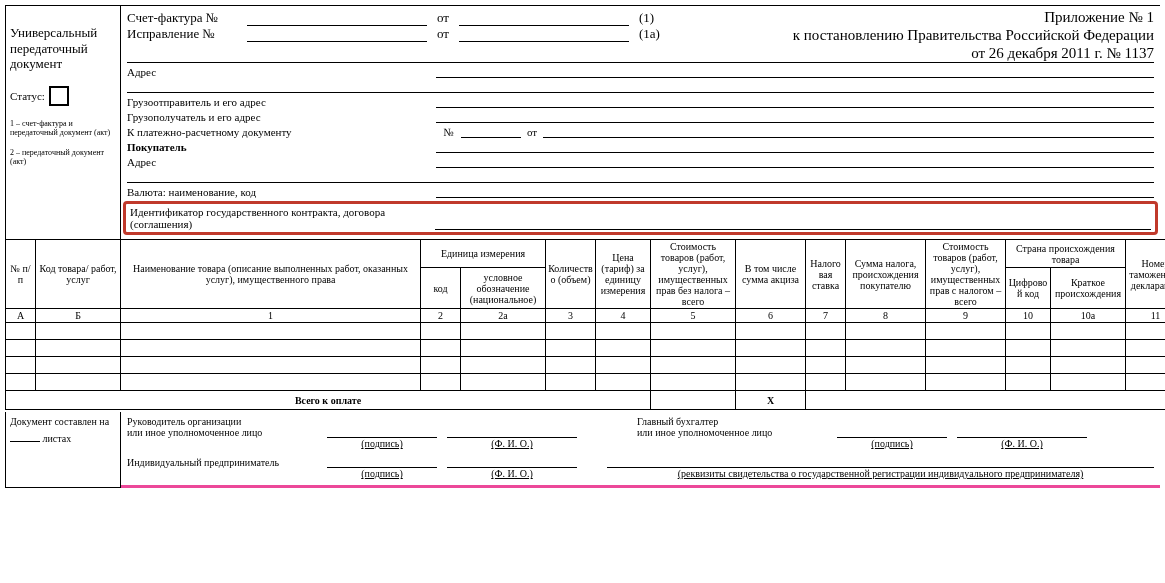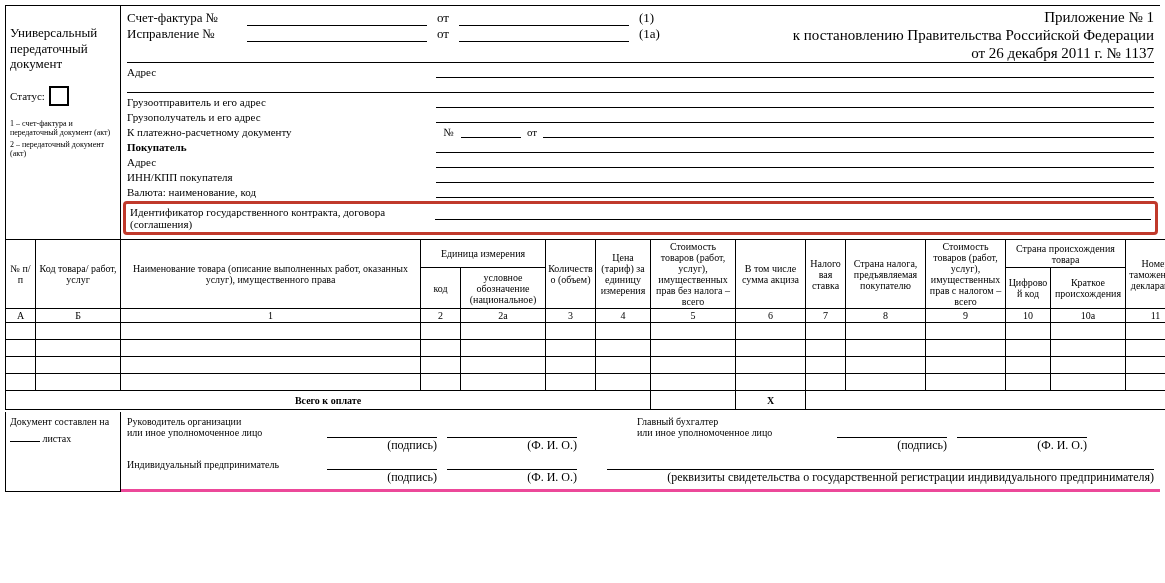--- a/index.html
+++ b/index.html
@@ -91,21 +91,21 @@
     font-weight: bold;
   }
   .highlight-box {
     border: 3px solid #c0392b;
     border-radius: 4px;
     padding: 2px 4px;
     margin-top: 3px;
     margin-left: -4px;
     margin-right: -4px;
     display: flex;
-    align-items: flex-start;
+    align-items: flex-end;
   }
   .highlight-box .flabel {
     width: 305px;
     font-size: 11px;
     line-height: 1.1;
   }
   .highlight-box .fvalue {
     flex: 1;
     border-bottom: 1px solid #000;
     height: 13px;
@@ -186,43 +186,44 @@
   .sig-label {
     width: 200px;
     font-size: 10px;
     line-height: 1.1;
   }
   .sig-line {
     border-bottom: 1px solid #000;
     height: 12px;
   }
   .sig-sub {
-    font-size: 12px;
-    text-align: right;
+    font-size: 10px;
+    text-align: center;
     line-height: 1;
     margin-top: 1px;
+    text-decoration: underline;
   }
 </style>
 </head>
 <body>
 
 <div class="top-container">
 
   <div class="left-col">
     <div class="left-title">
       <span>Универсальный</span><br>
       <span>передаточный</span><br>
       <span>документ</span>
     </div>
     <div class="status-row">
       <span>Статус:</span>
       <span class="status-box"></span>
     </div>
     <div class="tiny">1 – счет-фактура и передаточный документ (акт)</div>
-    <div class="tiny" style="margin-top:4px">2 – передаточный документ (акт)</div>
+    <div class="tiny" style="margin-top:12px">2 – передаточный документ (акт)</div>
   </div>
 
   <div class="right-col">
 
     <div class="appendix">
       <span>Приложение № 1</span><br>
       <span>к постановлению Правительства Российской Федерации</span><br>
       <span>от 26 декабря 2011 г. № 1137</span>
     </div>
 
@@ -269,21 +270,20 @@
       </div>
       <div class="field-row">
           <span class="flabel bold">Покупатель</span>
           <span class="fvalue"></span>
         </div>
       <div class="field-row">
           <span class="flabel">Адрес</span>
           <span class="fvalue"></span>
         </div>
       <div class="field-row">
-          <span class="flabel">ИНН/КПП покупателя</span>
           <span class="fvalue"></span>
         </div>
       <div class="field-row">
           <span class="flabel">Валюта: наименование, код</span>
           <span class="fvalue"></span>
         </div>
     </div>
 
     <div class="highlight-box">
       <span class="flabel">Идентификатор государственного контракта, договора (соглашения)</span>
@@ -315,21 +315,21 @@
     <tr>
       <th rowspan="2">№ п/п</th>
       <th rowspan="2">Код товара/ работ, услуг</th>
       <th rowspan="2">Наименование товара (описание выполненных работ, оказанных услуг), имущественного права</th>
       <th colspan="2">Единица измерения</th>
       <th rowspan="2">Количество (объем)</th>
       <th rowspan="2">Цена (тариф) за единицу измерения</th>
       <th rowspan="2">Стоимость товаров (работ, услуг), имущественных прав без налога – всего</th>
       <th rowspan="2">В том числе сумма акциза</th>
       <th rowspan="2">Налоговая ставка</th>
-      <th rowspan="2">Страна налога, предъявляемая покупателю</th>
+      <th rowspan="2">Сумма налога, происхождения покупателю</th>
       <th rowspan="2">Стоимость товаров (работ, услуг), имущественных прав с налогом – всего</th>
       <th colspan="2">Страна происхождения товара</th>
       <th rowspan="2">Номер таможенной декларации</th>
     </tr>
     <tr>
       <th>код</th>
       <th>условное обозначение (национальное)</th>
       <th>Цифровой код</th>
       <th>Краткое происхождения</th>
     </tr>

